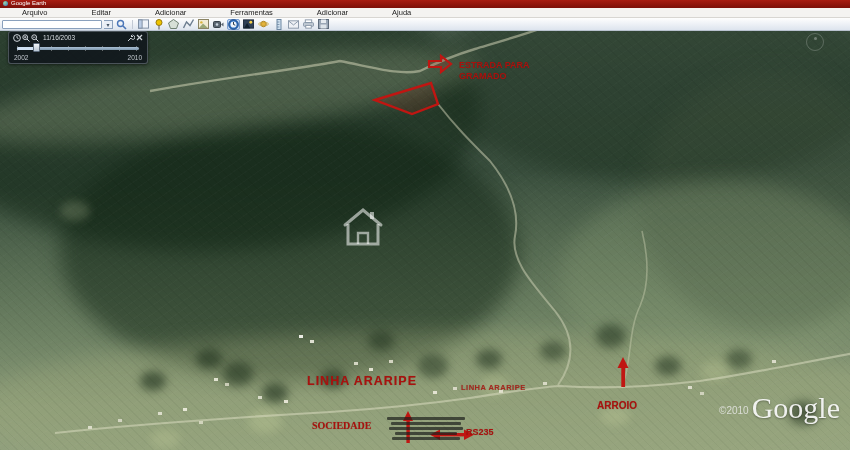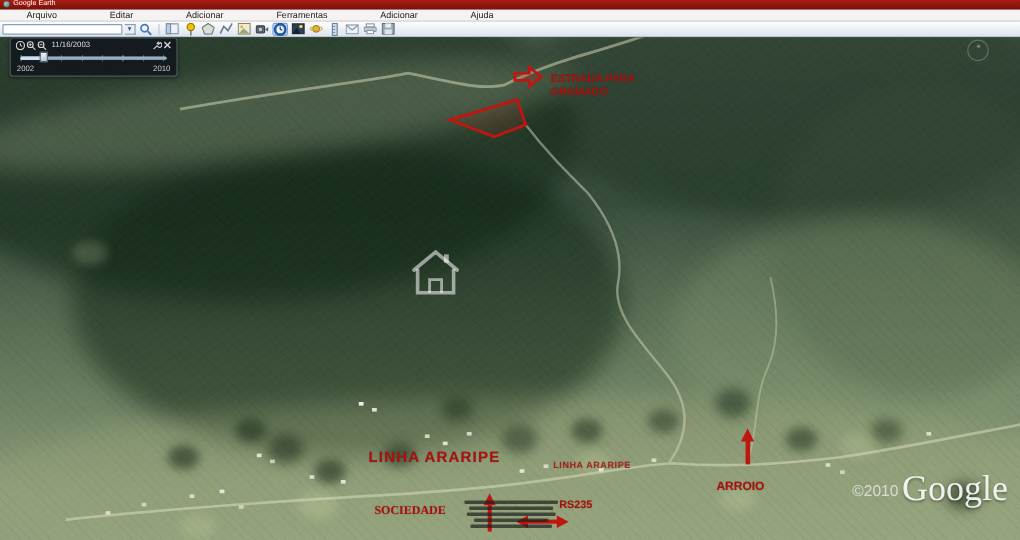--- a/index.html
+++ b/index.html
@@ -71,36 +71,36 @@
     688px 355px 0 0 rgba(232,230,216,.85),700px 361px 0 0 rgba(224,222,206,.8),
     772px 329px 0 0 rgba(232,230,216,.85);}
   svg.overlay{position:absolute;left:0;top:0;}
 
   
   .red-label{position:absolute;color:#a8120e;font-weight:bold;white-space:nowrap;
     text-shadow:0 0 1px rgba(90,0,0,.35);}
   .lbl-gramado{left:459px;top:29px;width:86px;font-size:9px;line-height:11px;white-space:normal;}
   .lbl-araripe{left:307px;top:343px;font-size:12.5px;letter-spacing:1px;}
   .lbl-sociedade{left:312px;top:389px;font-size:10px;font-family:Liberation Serif, serif;}
-  .lbl-rs235{left:466px;top:384px;font-size:9px;}
+  .lbl-rs235{left:466px;top:396px;font-size:9px;}
   .lbl-arroio{left:597px;top:369px;font-size:10px;}
   .lbl-road-small{left:461px;top:352px;font-size:7.5px;opacity:.85;letter-spacing:.5px;}
   .desc-block{position:absolute;left:385px;top:386px;width:82px;}
   .desc-block .ln{height:3px;margin:0 auto 2px;background:rgba(28,32,28,.7);
     border-radius:1px;filter:blur(.4px);}
 
   
   .wm{position:absolute;left:340px;top:172px;display:flex;align-items:flex-start;gap:6px;}
   .wm-text{position:relative;}
   .wm-brand{font-size:38px;font-weight:bold;color:rgba(255,255,255,.5);letter-spacing:1px;
     line-height:40px;}
   .wm-sub{position:absolute;right:2px;bottom:-8px;font-size:10px;letter-spacing:5px;
     color:rgba(255,255,255,.45);}
   .credits{position:absolute;right:10px;top:362px;display:flex;align-items:flex-end;gap:3px;}
-  .cr-copy{font-size:13px;color:rgba(235,235,235,.8);margin-bottom:7px;}
+  .cr-copy{font-size:10px;color:rgba(235,235,235,.8);margin-bottom:7px;}
   .cr-google{font-family:Liberation Serif, serif;font-size:30px;line-height:30px;
     color:rgba(255,255,255,.9);text-shadow:0 1px 2px rgba(0,0,0,.35);}
   .compass{position:absolute;left:806px;top:2px;width:18px;height:18px;border-radius:50%;
     border:1px solid rgba(255,255,255,.35);opacity:.6;}
   .compass::after{content:"";position:absolute;left:7px;top:3px;width:3px;height:3px;
     border-radius:50%;background:rgba(255,255,255,.5);}
 
   
   .timewidget{position:absolute;left:8px;top:0px;width:140px;height:33px;
     background:rgba(14,19,26,.8);border:1px solid rgba(130,140,150,.5);border-radius:3px;

